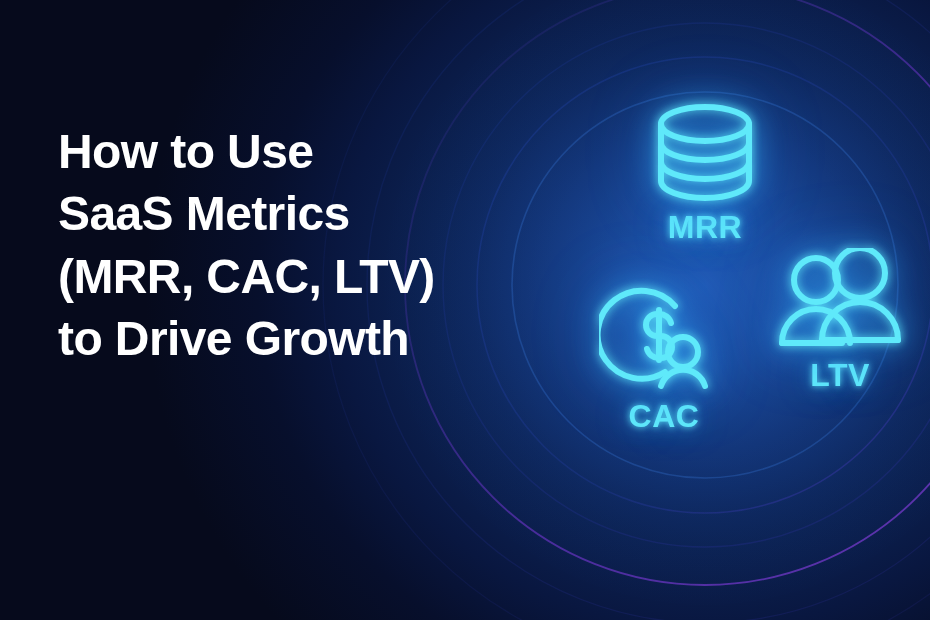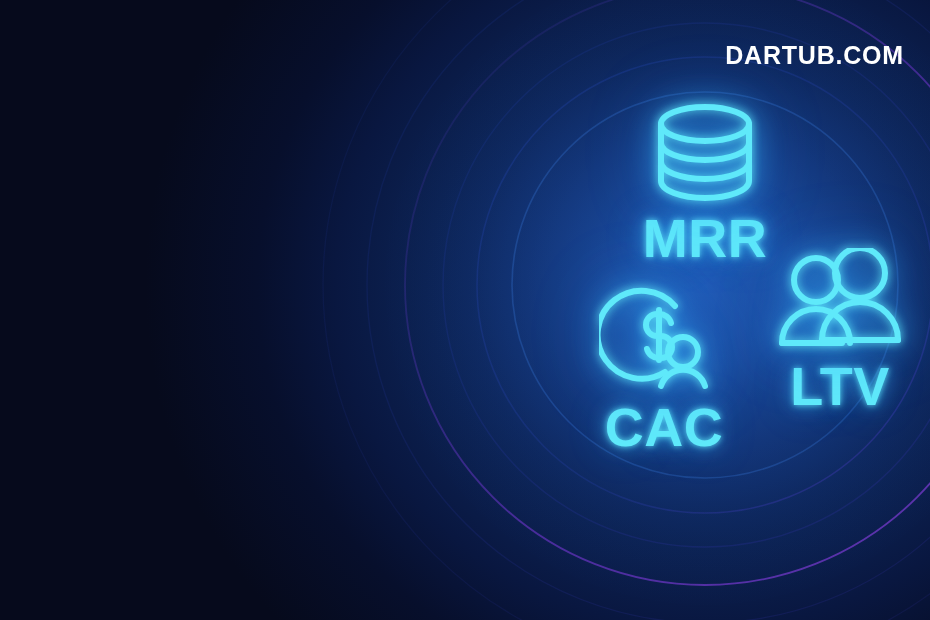--- a/index.html
+++ b/index.html
@@ -69,21 +69,21 @@
   }
   .headline .ln { display: block; white-space: nowrap; }
 
   
   .metric {
     position: absolute;
     text-align: center;
     color: #5fe9fa;
   }
   .metric .lbl {
-    font-size: 54px;
+    font-size: 32px;
     font-weight: bold;
     letter-spacing: 0.5px;
     line-height: 1;
     color: #5fe9fa;
     text-shadow:
       0 0 6px rgba(95,233,250,0.95),
       0 0 18px rgba(60,190,255,0.75),
       0 0 38px rgba(40,150,255,0.45);
   }
   .metric .ico {
@@ -138,22 +138,27 @@
       <circle cx="705" cy="285" r="228" stroke="url(#arcBlue)" stroke-width="1.5" opacity="0.65"></circle>
       <circle cx="705" cy="285" r="262" stroke="url(#arcFaint)" stroke-width="1.4" opacity="0.55"></circle>
       <circle cx="705" cy="285" r="300" stroke="url(#arcPurple)" stroke-width="1.8" opacity="0.80"></circle>
       <circle cx="705" cy="285" r="338" stroke="url(#arcFaint)" stroke-width="1.3" opacity="0.40"></circle>
       <circle cx="705" cy="285" r="382" stroke="url(#arcFaint)" stroke-width="1.2" opacity="0.30"></circle>
     </g>
   </svg>
 
   <div class="core-glow"></div>
 
-  <div class="brand">DARTUB.COM</div>
 
+  <div class="headline">
+    <span class="ln">How to Use</span>
+    <span class="ln">SaaS Metrics</span>
+    <span class="ln">(MRR, CAC, LTV)</span>
+    <span class="ln">to Drive Growth</span>
+  </div>
 
   <div class="metric" id="metric-mrr">
     <svg class="ico" width="120" height="105" viewBox="0 0 120 105">
       <ellipse cx="60" cy="24" rx="44" ry="17"></ellipse>
       <path d="M16 24 V 81 A44 17 0 0 0 104 81 V 24"></path>
       <path d="M16 43 A44 17 0 0 0 104 43"></path>
       <path d="M16 62 A44 17 0 0 0 104 62"></path>
     </svg>
     <div class="lbl">MRR</div>
   </div>

